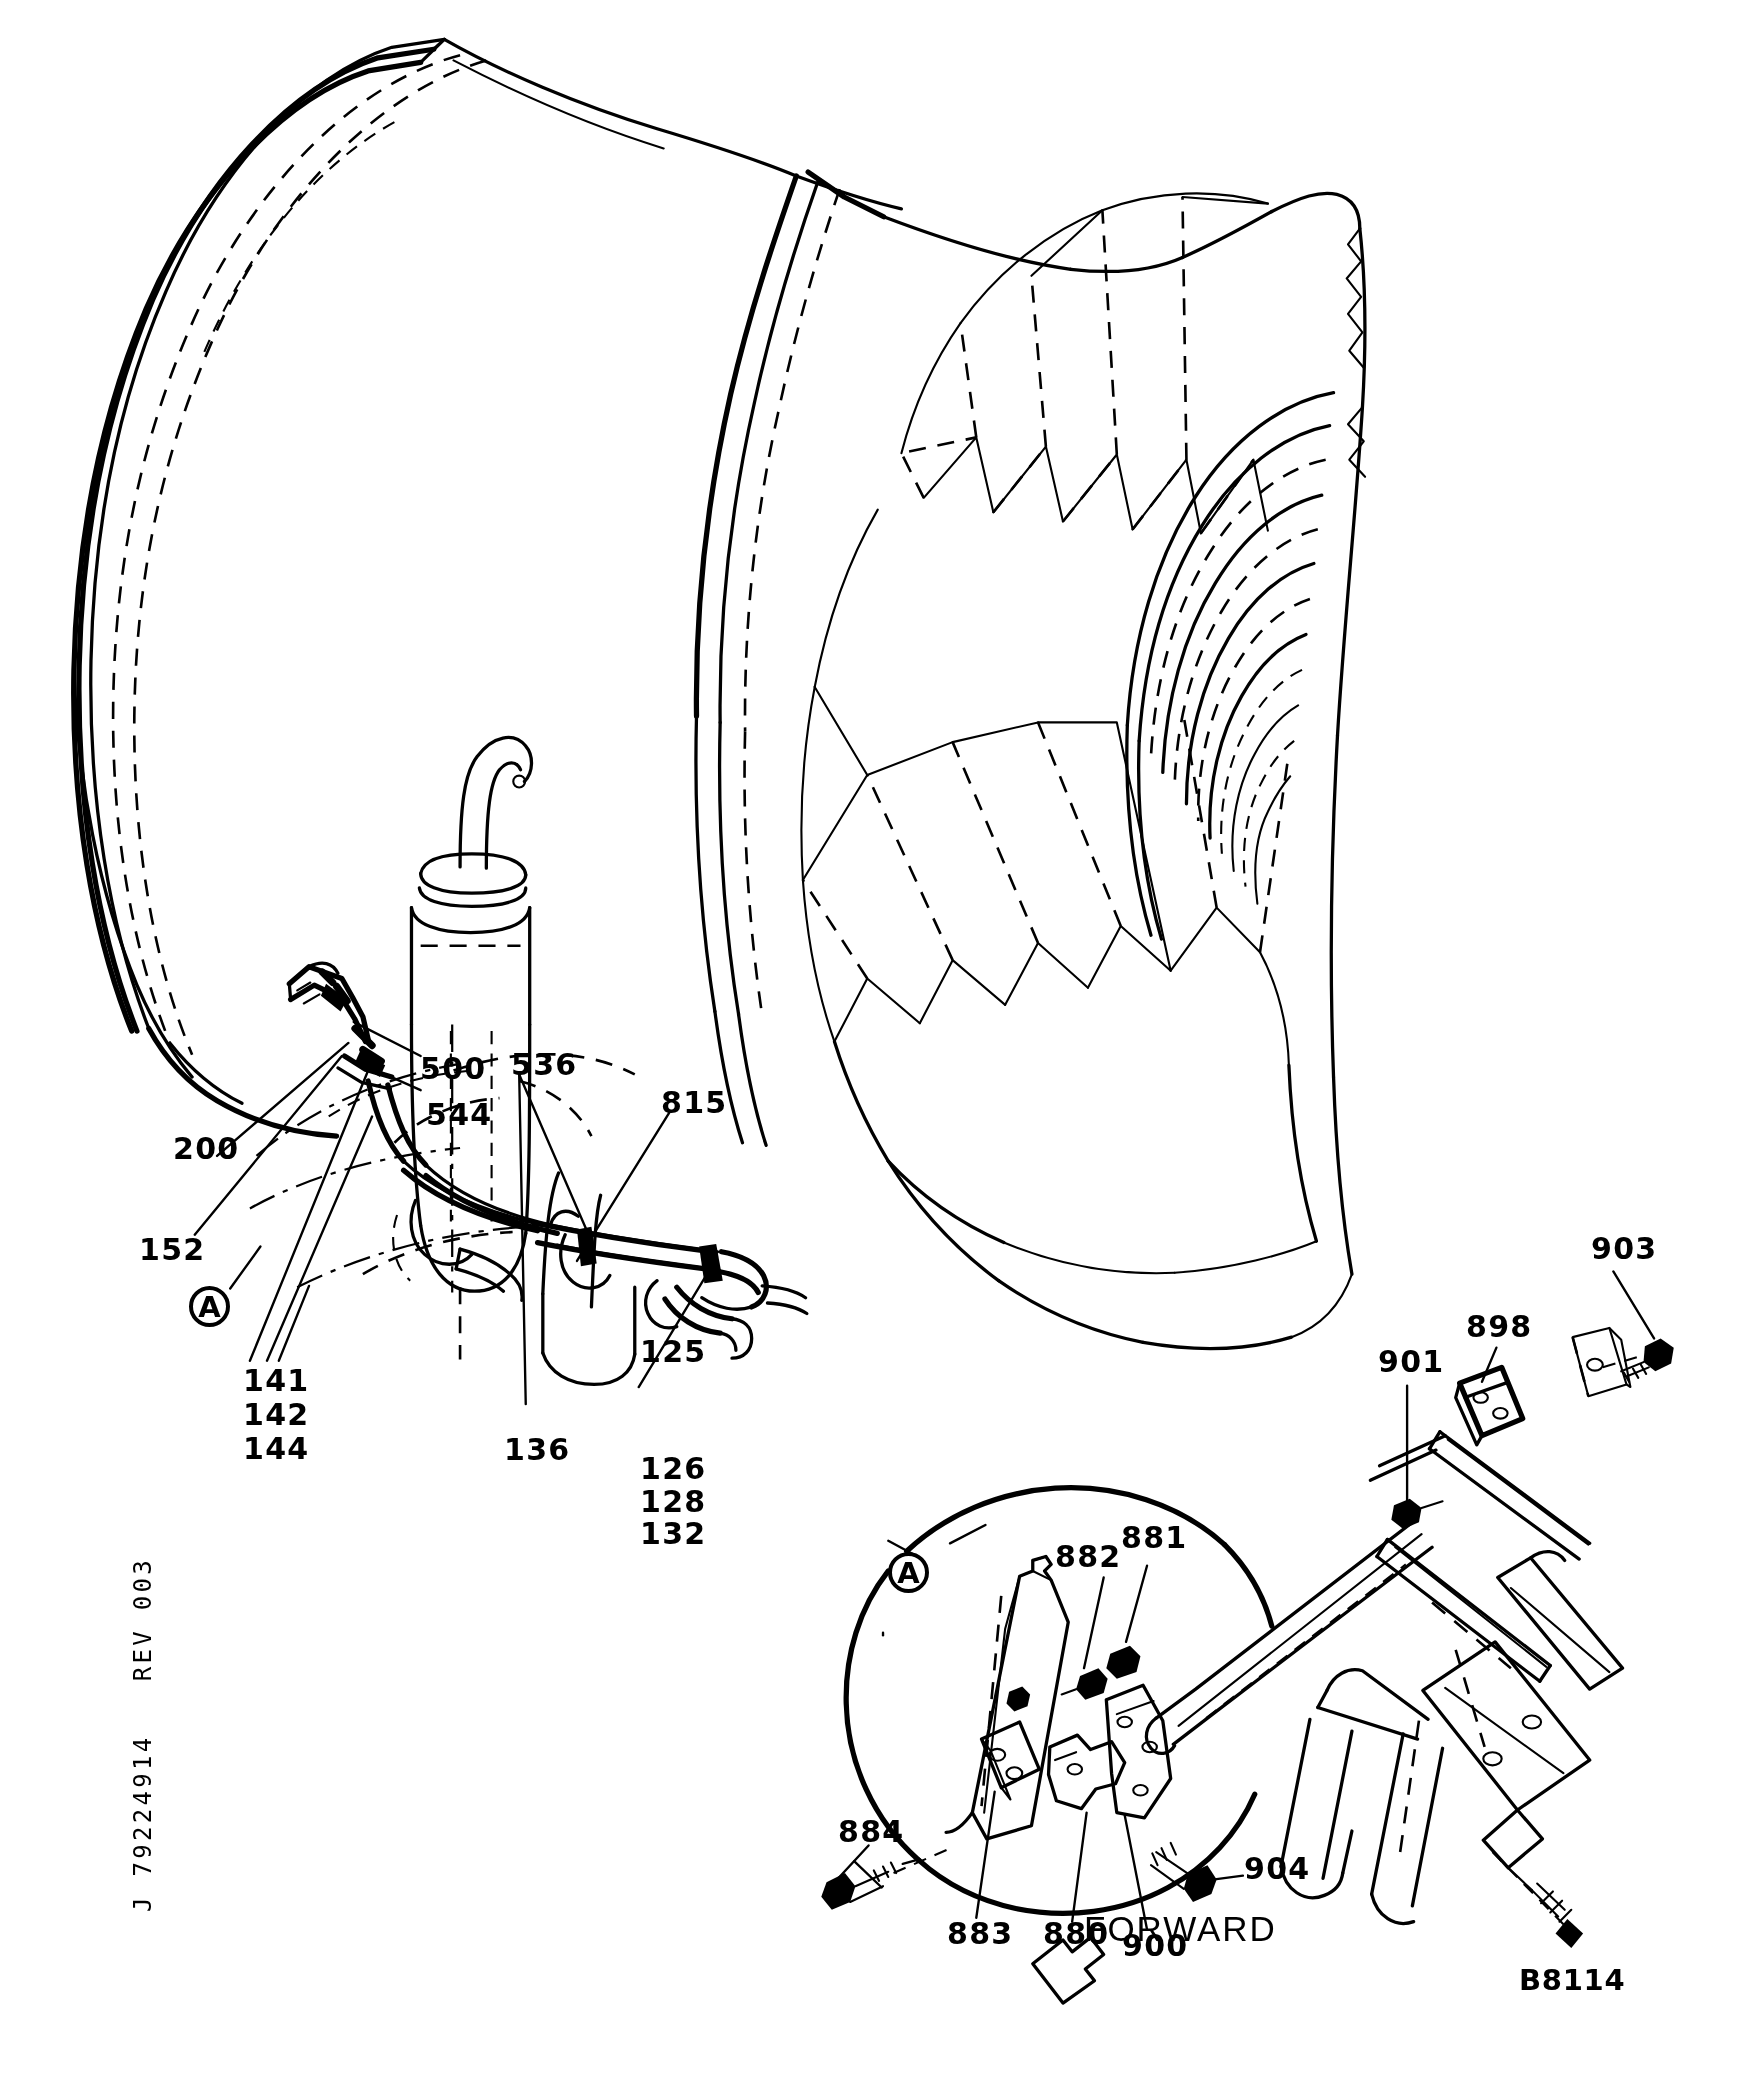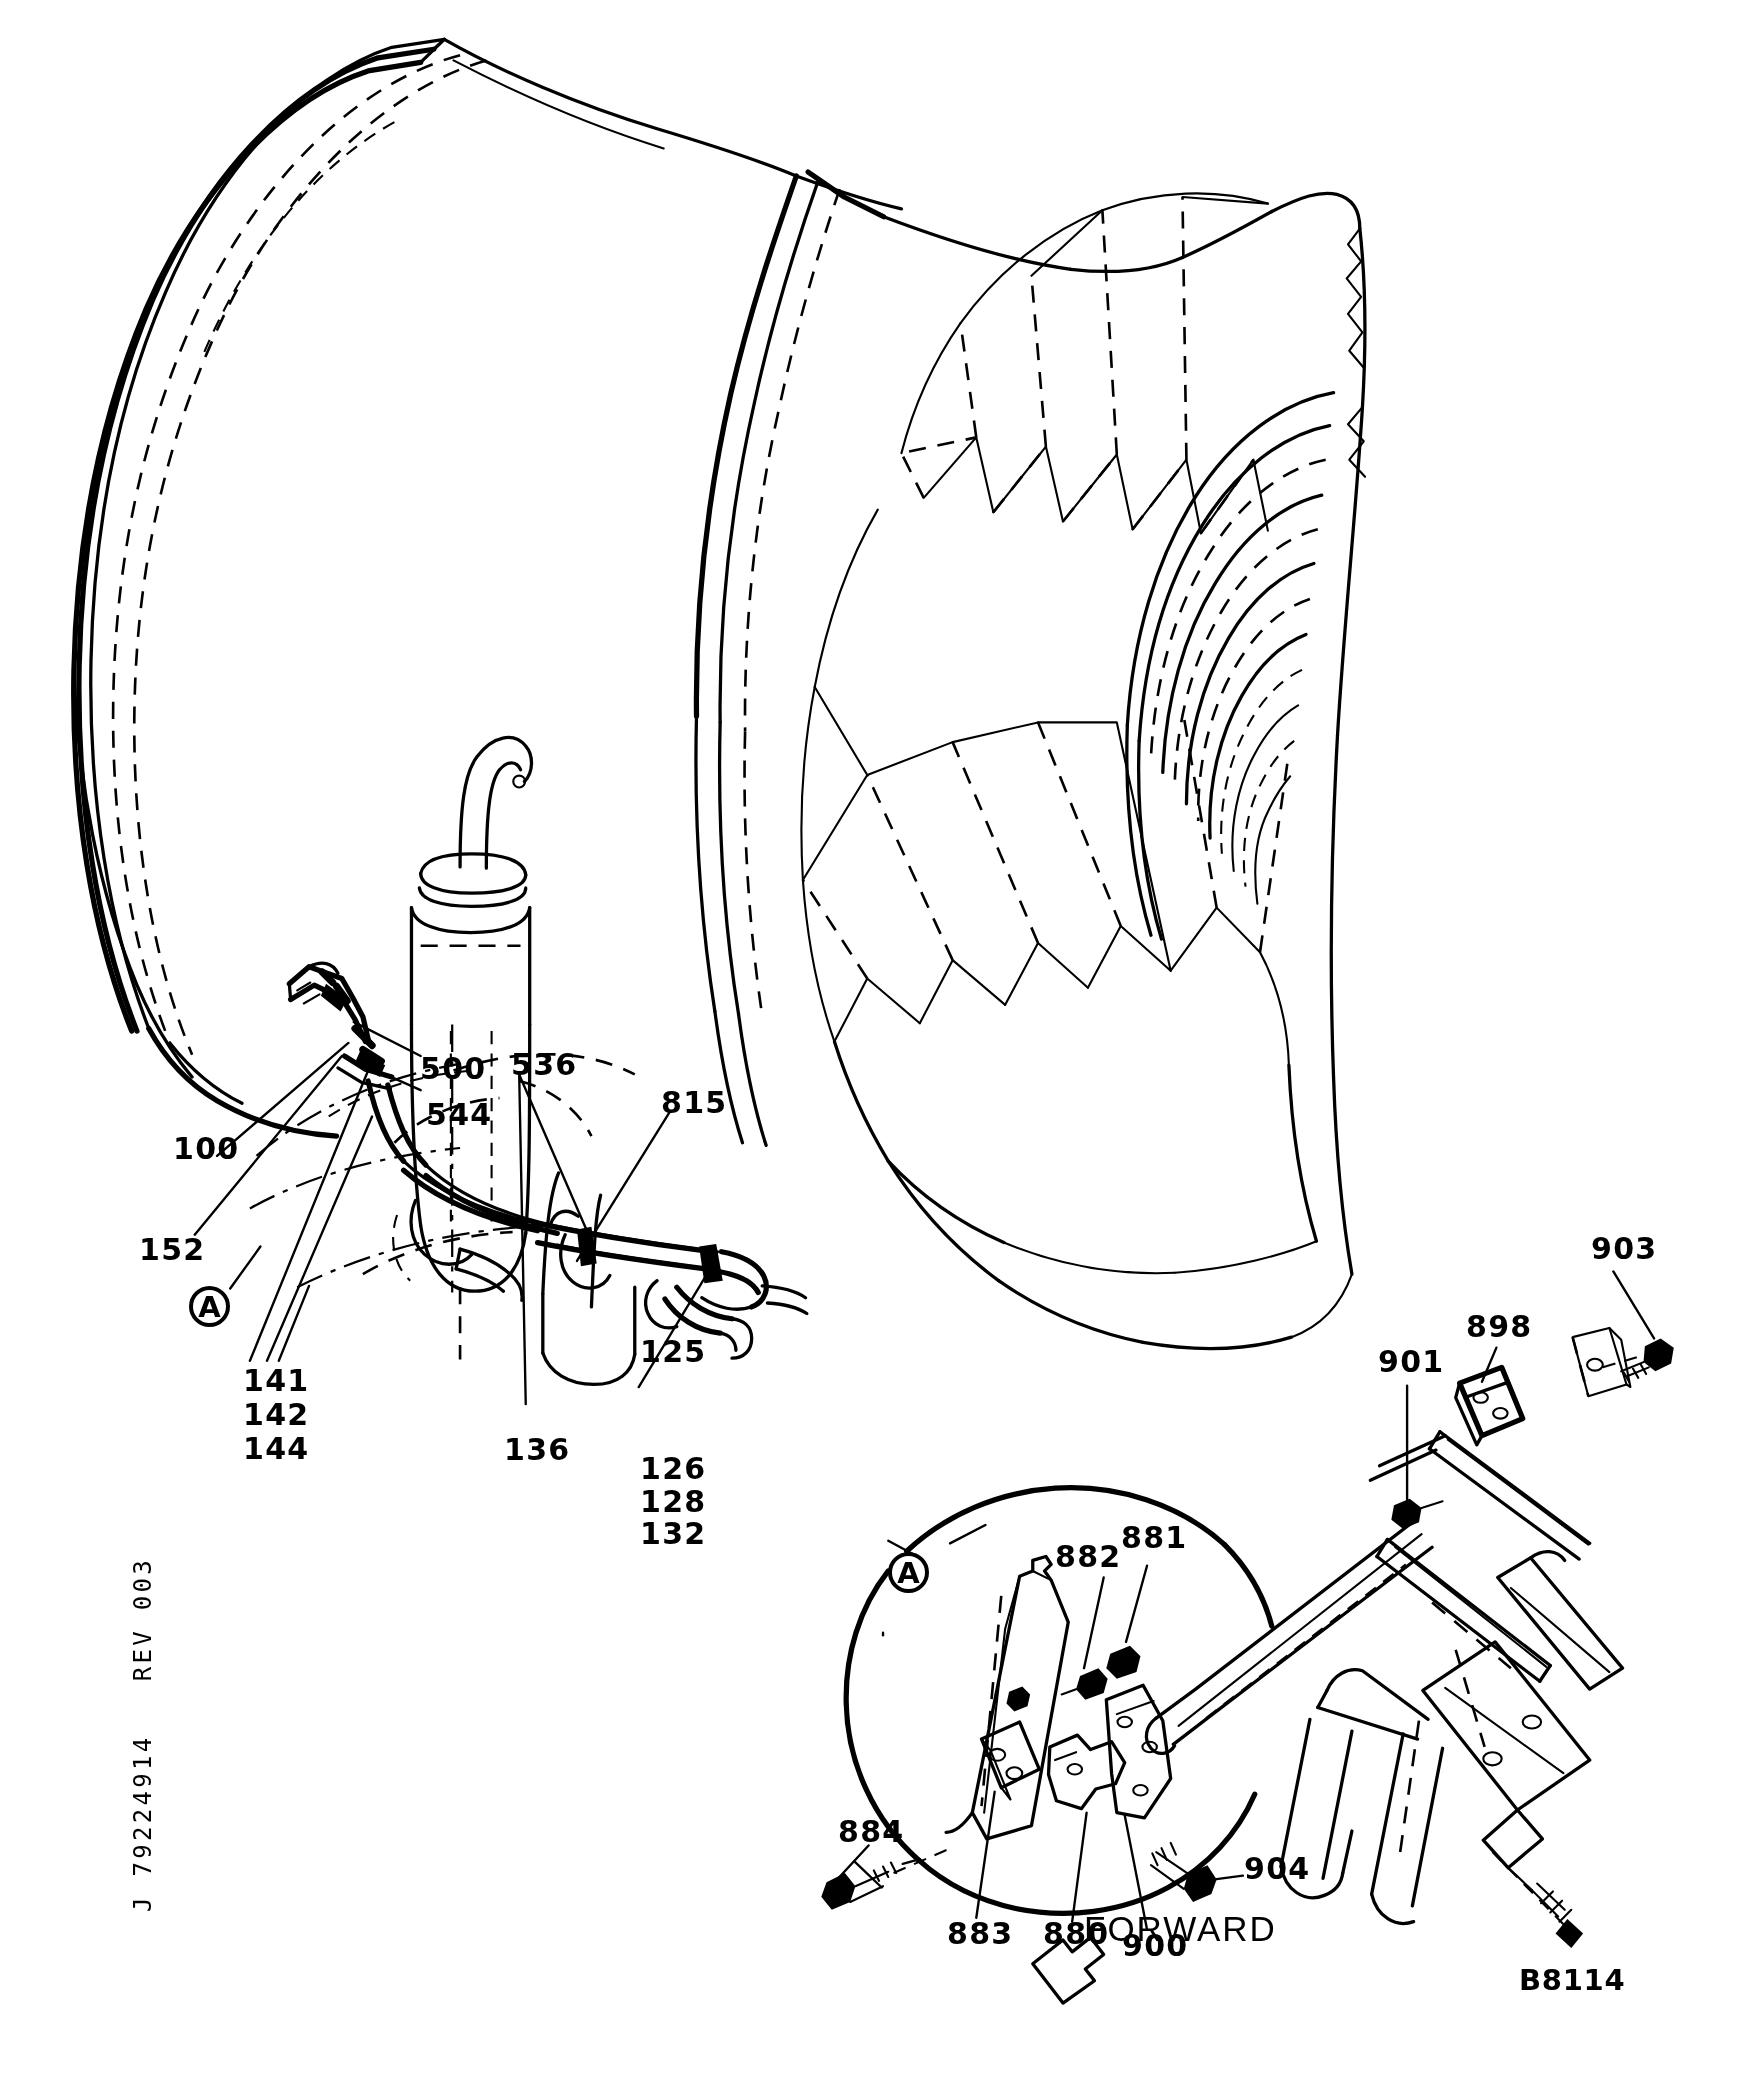--- a/index.html
+++ b/index.html
@@ -472,21 +472,21 @@
       <path class="lead" d="M 1746 2384 L 1714 2500"></path>
       <path class="lead" d="M 1486 2920 L 1514 2728"></path>
       <path class="lead" d="M 1632 2926 L 1654 2760"></path>
       <path class="lead" d="M 1746 2938 L 1712 2764"></path>
       <path class="lead" d="M 1892 2856 L 1846 2862"></path>
       <path class="lead" d="M 1396 2832 L 1374 2838"></path>
     </g>
 
   </svg>
 
-  <div class="cal" style="left:173px; top:1134px;">100</div>
+  <div class="cal" style="left:173px; top:1134px;">200</div>
   <div class="cal" style="left:139px; top:1235px;">152</div>
 
   <div class="cal stack" style="left:243px; top:1364px;">141</div>
   <div class="cal stack" style="left:243px; top:1398px;">142</div>
   <div class="cal stack" style="left:243px; top:1432px;">144</div>
 
   <div class="cal" style="left:420px; top:1054px;">500</div>
   <div class="cal" style="left:426px; top:1100px;">544</div>
   <div class="cal" style="left:511px; top:1050px;">536</div>
   <div class="cal" style="left:661px; top:1088px;">815</div>

